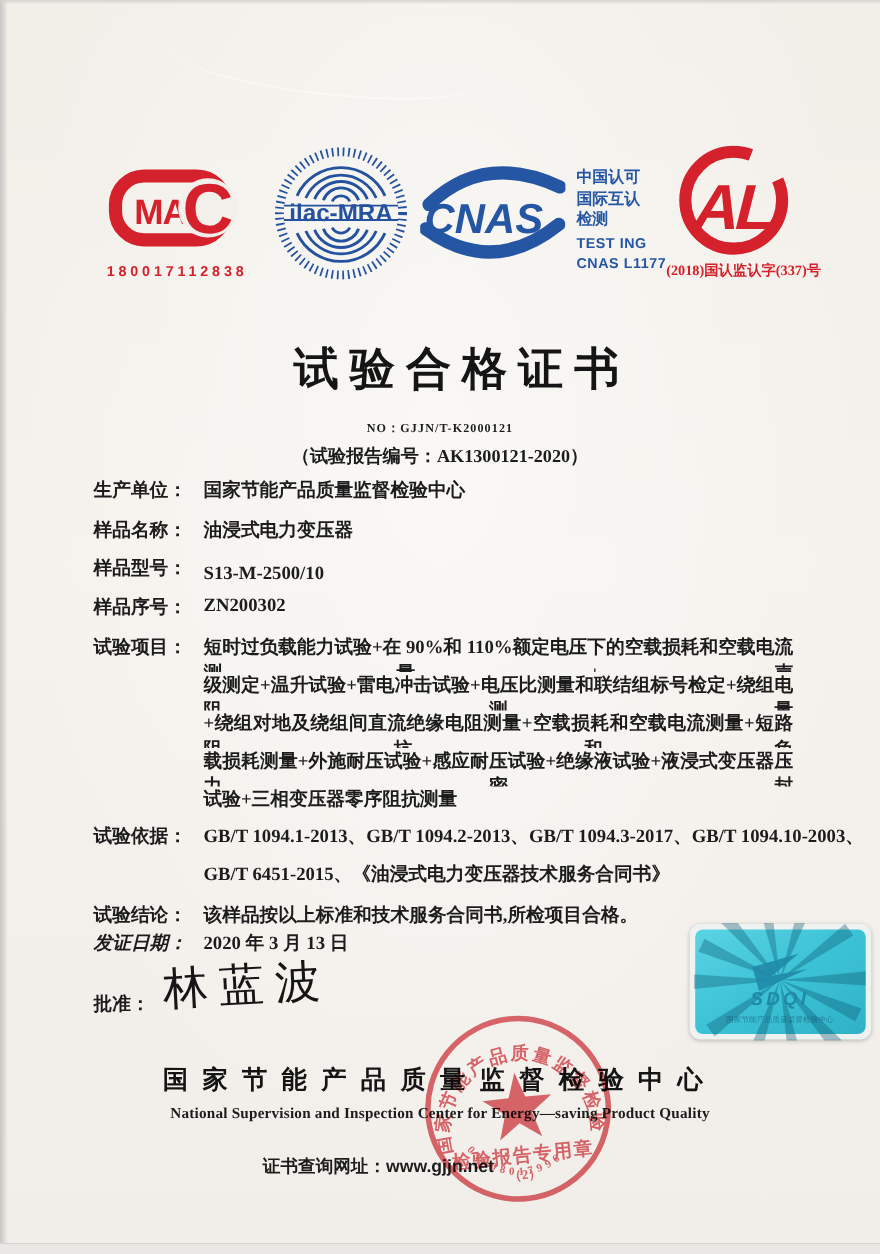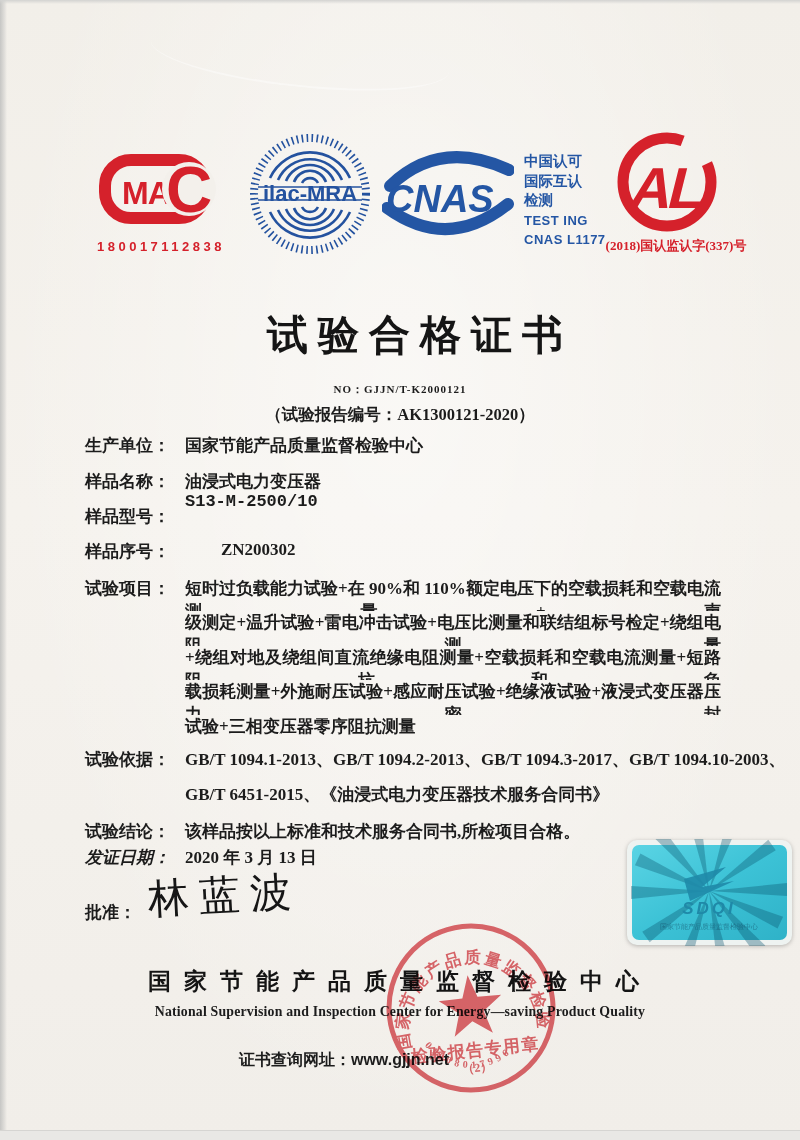--- a/index.html
+++ b/index.html
@@ -112,25 +112,25 @@
   <div class="frow">
     <span class="lbl" style="top:434px;">生产单位：</span>
     <span class="val" style="top:434px;">国家节能产品质量监督检验中心</span>
   </div>
   <div class="frow">
     <span class="lbl" style="top:470px;">样品名称：</span>
     <span class="val" style="top:470px;">油浸式电力变压器</span>
   </div>
   <div class="frow">
     <span class="lbl" style="top:505px;">样品型号：</span>
-    <span class="val" style="top:492px;font-family:Liberation Mono, monospace;">S13-M-2500/10</span>
+    <span class="val" style="top:511px;">S13-M-2500/10</span>
   </div>
   <div class="frow">
     <span class="lbl" style="top:540px;">样品序号：</span>
-    <span class="val" style="top:540px;margin-left:36px;">ZN200302</span>
+    <span class="val" style="top:540px;">ZN200302</span>
   </div>
 
   <span class="abs" style="left:85px;top:577px;font-size:17px;font-weight:600;">试验项目：</span>
   <div class="abs ti-lines">
     <div class="ln just">短时过负载能力试验+在 90%和 110%额定电压下的空载损耗和空载电流测量+声</div>
     <div class="ln just">级测定+温升试验+雷电冲击试验+电压比测量和联结组标号检定+绕组电阻测量</div>
     <div class="ln just">+绕组对地及绕组间直流绝缘电阻测量+空载损耗和空载电流测量+短路阻抗和负</div>
     <div class="ln just">载损耗测量+外施耐压试验+感应耐压试验+绝缘液试验+液浸式变压器压力密封</div>
     <div class="ln">试验+三相变压器零序阻抗测量</div>
   </div>

